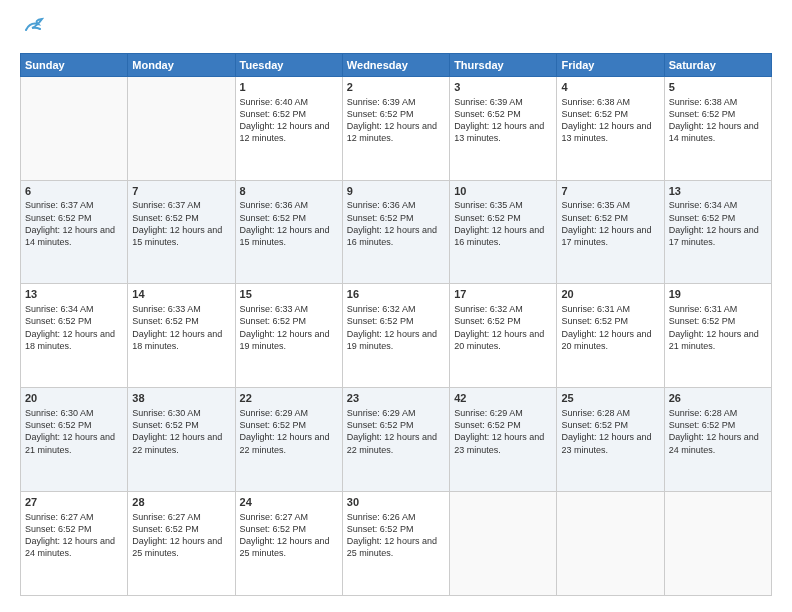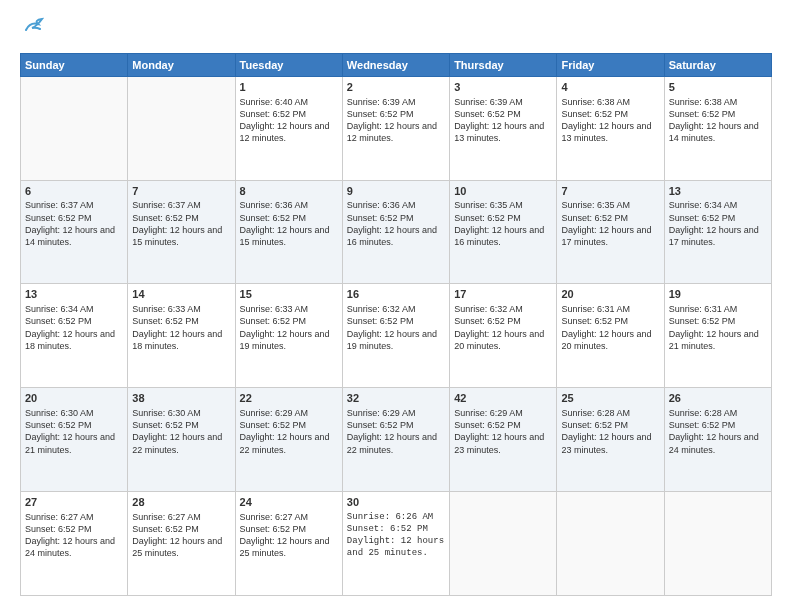--- a/index.html
+++ b/index.html
@@ -269,21 +269,21 @@
 Sunset: 6:52 PM
 Daylight: 12 hours and 22 minutes.</div>
           </td>
           <td>
             <span class="day-num">22</span>
             <div class="day-info" style="white-space: pre-line;">Sunrise: 6:29 AM
 Sunset: 6:52 PM
 Daylight: 12 hours and 22 minutes.</div>
           </td>
           <td>
-            <span class="day-num">32</span>
+            <span class="day-num">23</span>
             <div class="day-info" style="white-space: pre-line;">Sunrise: 6:29 AM
 Sunset: 6:52 PM
 Daylight: 12 hours and 22 minutes.</div>
           </td>
           <td>
             <span class="day-num">42</span>
             <div class="day-info" style="white-space: pre-line;">Sunrise: 6:29 AM
 Sunset: 6:52 PM
 Daylight: 12 hours and 23 minutes.</div>
           </td>
@@ -314,21 +314,21 @@
 Daylight: 12 hours and 25 minutes.</div>
           </td>
           <td>
             <span class="day-num">24</span>
             <div class="day-info" style="white-space: pre-line;">Sunrise: 6:27 AM
 Sunset: 6:52 PM
 Daylight: 12 hours and 25 minutes.</div>
           </td>
           <td>
             <span class="day-num">30</span>
-            <div class="day-info" style="white-space: pre-line; font-family: Liberation Mono, monospace;">Sunrise: 6:26 AM
+            <div class="day-info" style="white-space: pre-line;">Sunrise: 6:26 AM
 Sunset: 6:52 PM
 Daylight: 12 hours and 25 minutes.</div>
           </td>
           <td class="empty"></td>
           <td class="empty"></td>
           <td class="empty"></td>
         </tr>
       </tbody>
   </table>
 </div>

